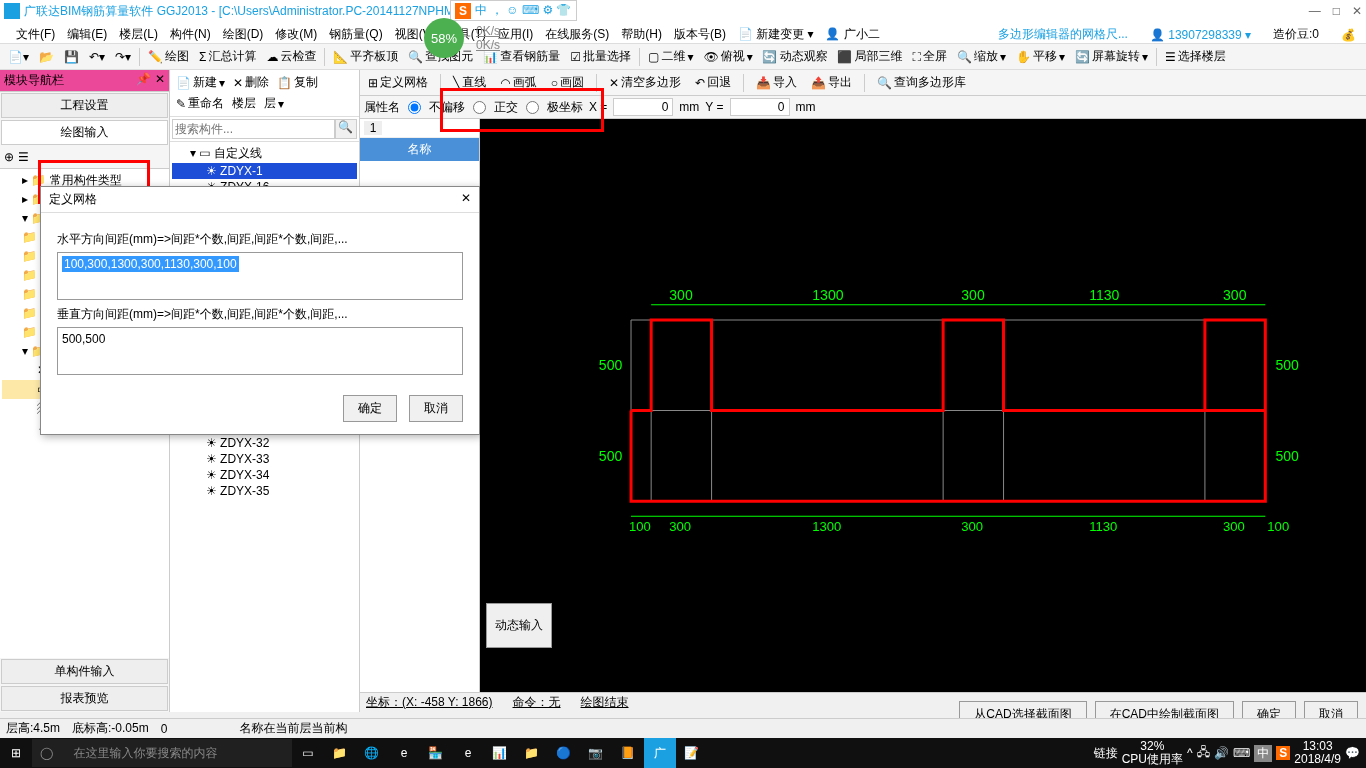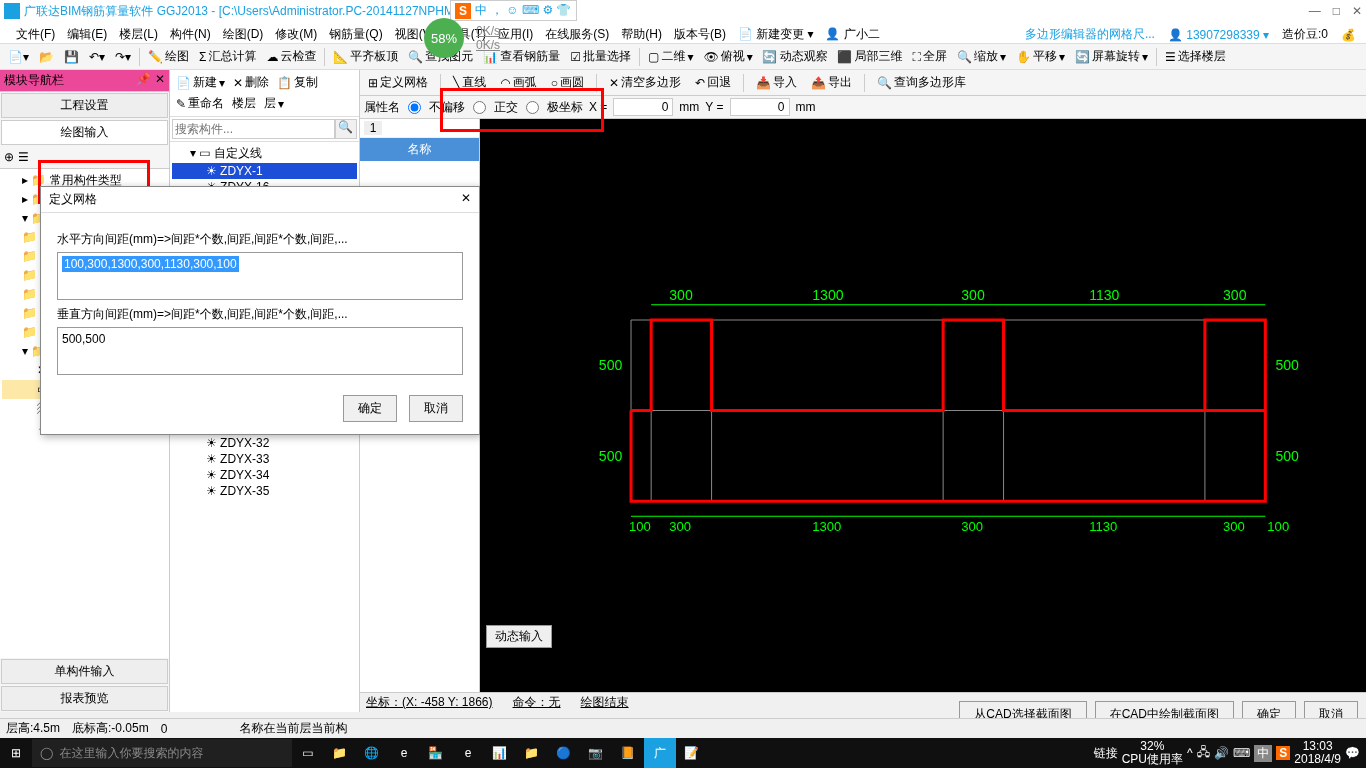--- a/index.html
+++ b/index.html
@@ -3,21 +3,21 @@
 <meta charset="utf-8">
 <style>
 *{margin:0;padding:0;box-sizing:border-box;font-family:"Microsoft YaHei",SimSun,Arial,sans-serif;font-size:12px;}
 body{width:1366px;height:768px;background:#f0f0f0;overflow:hidden;position:relative;}
 .title-bar{height:22px;background:#fff;display:flex;align-items:center;padding:0 4px;color:#1ba1e2;}
 .title-bar .app-icon{width:16px;height:16px;background:#1ba1e2;margin-right:4px;}
 .title-bar .title-text{flex:1;}
 .title-bar .win-controls{display:flex;gap:12px;color:#666;}
 .menu-bar{height:22px;background:#fff;display:flex;align-items:flex-end;padding:0 10px;border-bottom:1px solid #ddd;}
 .menu-item{padding:0 6px;cursor:pointer;}
-.menu-right{margin-left:auto;display:flex;align-items:center;gap:13px;}
+.menu-right{margin-left:auto;display:flex;align-items:center;gap:22px;}
 .toolbar1{height:26px;background:#f5f5f5;border-bottom:1px solid #ddd;display:flex;align-items:center;padding:0 4px;gap:2px;}
 .tb-btn{padding:2px 4px;display:flex;align-items:center;gap:2px;cursor:pointer;}
 .tb-sep{width:1px;height:18px;background:#ccc;margin:0 2px;}
 .main{display:flex;height:642px;}
 .left-panel{width:170px;background:#f5f5f5;border-right:1px solid #ccc;display:flex;flex-direction:column;}
 .panel-header{background:#ec4899;padding:2px 4px;display:flex;justify-content:space-between;border-bottom:1px solid #ccc;}
 .panel-tab{text-align:center;padding:3px;background:#eee;border:1px solid #ccc;margin:1px;}
 .tree{flex:1;overflow:auto;padding:2px;background:#fff;}
 .tree-item{padding:1px 0 1px 20px;cursor:pointer;white-space:nowrap;}
 .tree-item.l2{padding-left:35px;}
@@ -38,21 +38,21 @@
 .prop-row{border-bottom:1px solid #eee;padding:2px 4px;display:flex;}
 .prop-row .num{width:18px;background:#eee;text-align:center;margin-right:2px;}
 .content-flex{flex:1;display:flex;overflow:hidden;}
 .canvas-wrap{flex:1;background:#000;position:relative;overflow:hidden;}
 .canvas-svg{width:100%;height:100%;}
 .dim-text{fill:#00ff00;font-size:14px;font-family:Arial;}
 .dim-text2{fill:#00ff00;font-size:13px;font-family:Arial;}
 .grid-line{stroke:#888;stroke-width:1;}
 .shape-line{stroke:#ff0000;stroke-width:3;fill:none;}
 .dim-line{stroke:#00ff00;stroke-width:1;}
-.dynamic-input{position:absolute;bottom:44px;left:6px;background:#efefef;border:1px solid #999;padding:2px 8px;font-family:Liberation Serif, serif;}
+.dynamic-input{position:absolute;bottom:44px;left:6px;background:#efefef;border:1px solid #999;padding:13px 8px;font-family:Liberation Serif, serif;}
 .bottom-buttons{position:absolute;bottom:40px;right:8px;display:flex;gap:8px;}
 .btn{background:#f0f0f0;border:1px solid #999;padding:4px 14px;cursor:pointer;}
 .coord-bar{height:20px;background:#f0f0f0;border-top:1px solid #ccc;display:flex;align-items:center;padding:8px 6px;gap:20px;text-decoration:underline;}
 .status-bar{height:20px;background:#f0f0f0;border-top:1px solid #ccc;display:flex;align-items:center;padding:0 6px;gap:12px;position:absolute;bottom:30px;left:0;right:0;}
 .taskbar{height:30px;background:#101010;position:absolute;bottom:0;left:0;right:0;display:flex;align-items:center;color:#fff;}
 .task-icon{width:32px;height:30px;display:flex;align-items:center;justify-content:center;}
 .task-search{flex:0 0 260px;background:#202020;height:28px;display:flex;align-items:center;padding:0 8px;color:#888;}
 .task-right{margin-left:auto;display:flex;align-items:center;gap:4px;padding-right:6px;}
 .dialog{position:absolute;left:40px;top:186px;width:440px;background:#fff;border:1px solid #888;box-shadow:2px 2px 8px rgba(0,0,0,0.3);z-index:100;}
 .dialog-title{padding:4px 8px;display:flex;justify-content:space-between;border-bottom:1px solid #ddd;}
@@ -338,21 +338,21 @@
 <div class="perf-widget">
   <div class="perf-circle">58%</div>
   <div style="font-size:10px;color:#888;margin-left:12px;text-decoration:underline;">
     <div>0K/s</div>
     <div>0K/s</div>
   </div>
 </div>
 
 <div class="taskbar">
   <div class="task-icon">⊞</div>
-  <div class="task-search">◯ <span style="margin-left:6px">在这里输入你要搜索的内容</span></div>
+  <div class="task-search">◯ <span style="margin-left:20px">在这里输入你要搜索的内容</span></div>
   <div class="task-icon">▭</div>
   <div class="task-icon">📁</div>
   <div class="task-icon">🌐</div>
   <div class="task-icon">e</div>
   <div class="task-icon">🏪</div>
   <div class="task-icon">e</div>
   <div class="task-icon">📊</div>
   <div class="task-icon">📁</div>
   <div class="task-icon">🔵</div>
   <div class="task-icon">📷</div>

